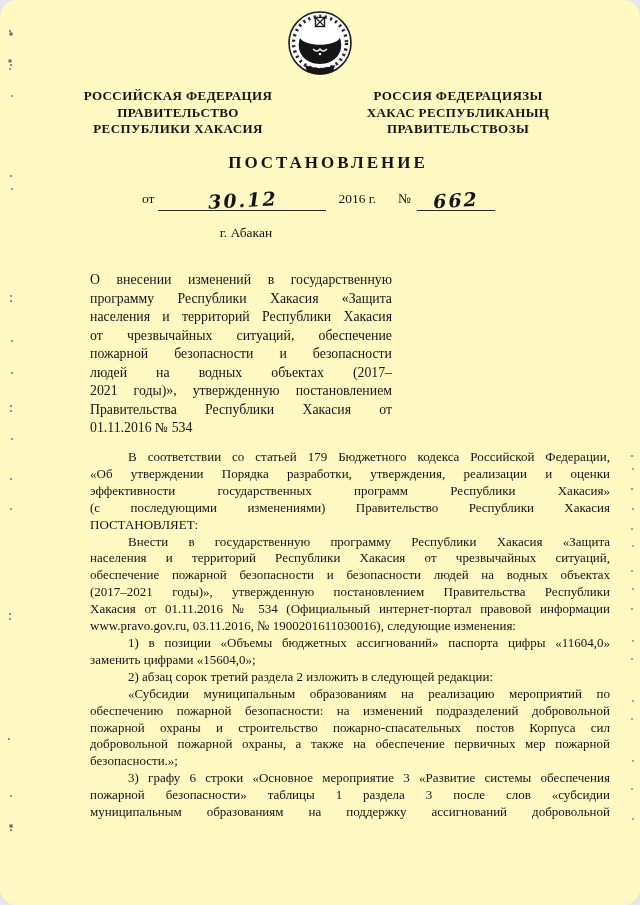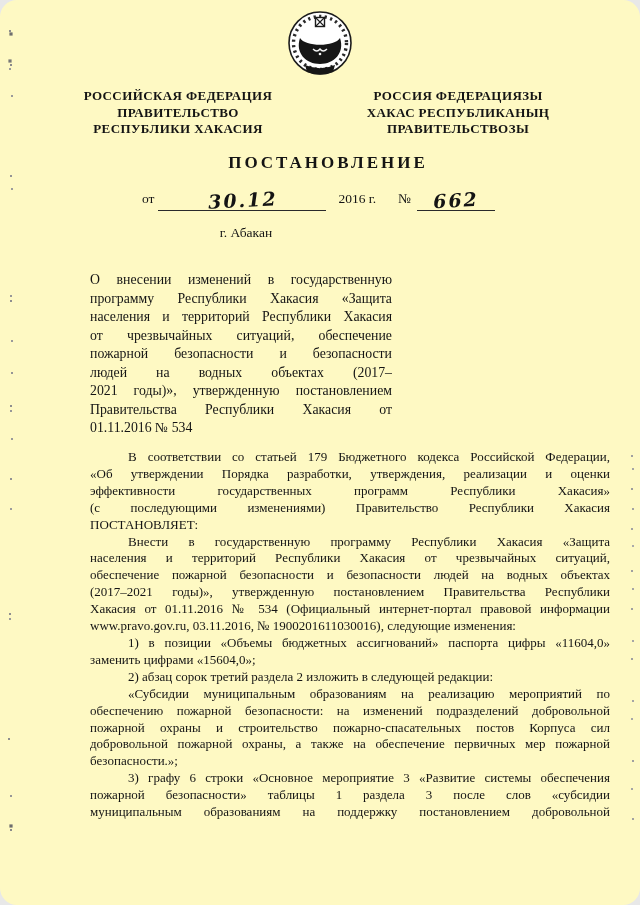--- a/index.html
+++ b/index.html
@@ -168,17 +168,17 @@
     <div class="para">
         <div class="line indent">«Субсидии муниципальным образованиям на реализацию мероприятий по</div>
         <div class="line">обеспечению пожарной безопасности: на изменений подразделений добровольной</div>
         <div class="line">пожарной охраны и строительство пожарно-спасательных постов Корпуса сил</div>
         <div class="line">добровольной пожарной охраны, а также на обеспечение первичных мер пожарной</div>
         <div class="line last">безопасности.»;</div>
       </div>
     <div class="para">
         <div class="line indent">3) графу 6 строки «Основное мероприятие 3 «Развитие системы обеспечения</div>
         <div class="line">пожарной безопасности» таблицы 1 раздела 3 после слов «субсидии</div>
-        <div class="line">муниципальным образованиям на поддержку постановлением добровольной</div>
+        <div class="line">муниципальным образованиям на поддержку ассигнований добровольной</div>
       </div>
   </div>
 
 </div>
 
 </body></html>

